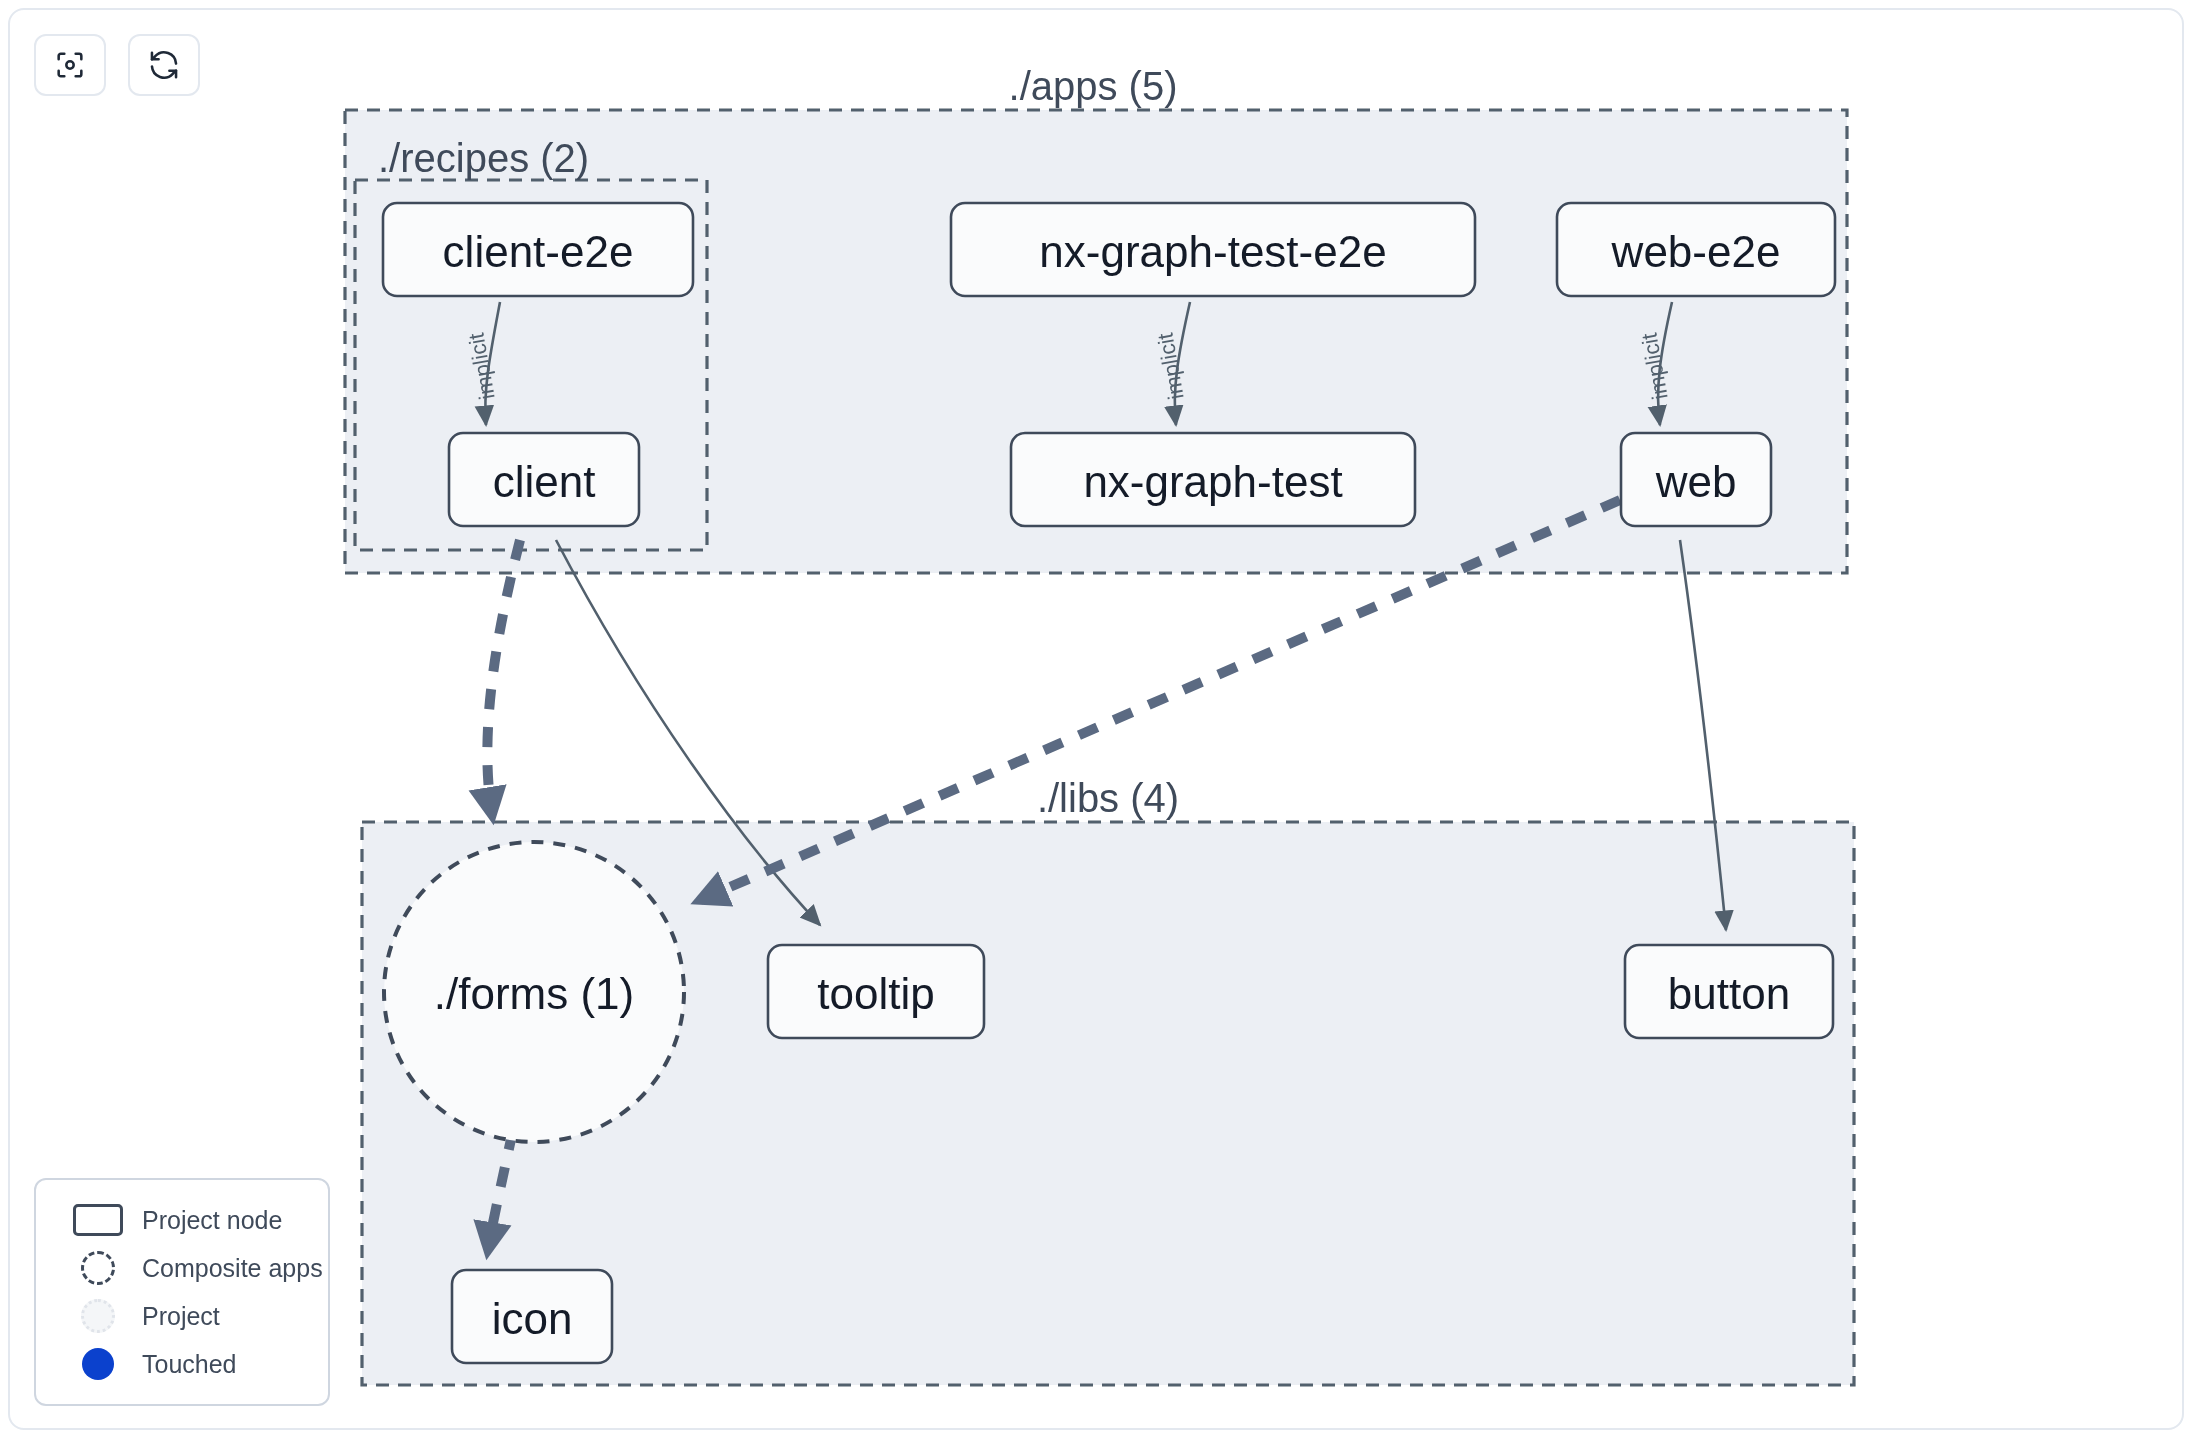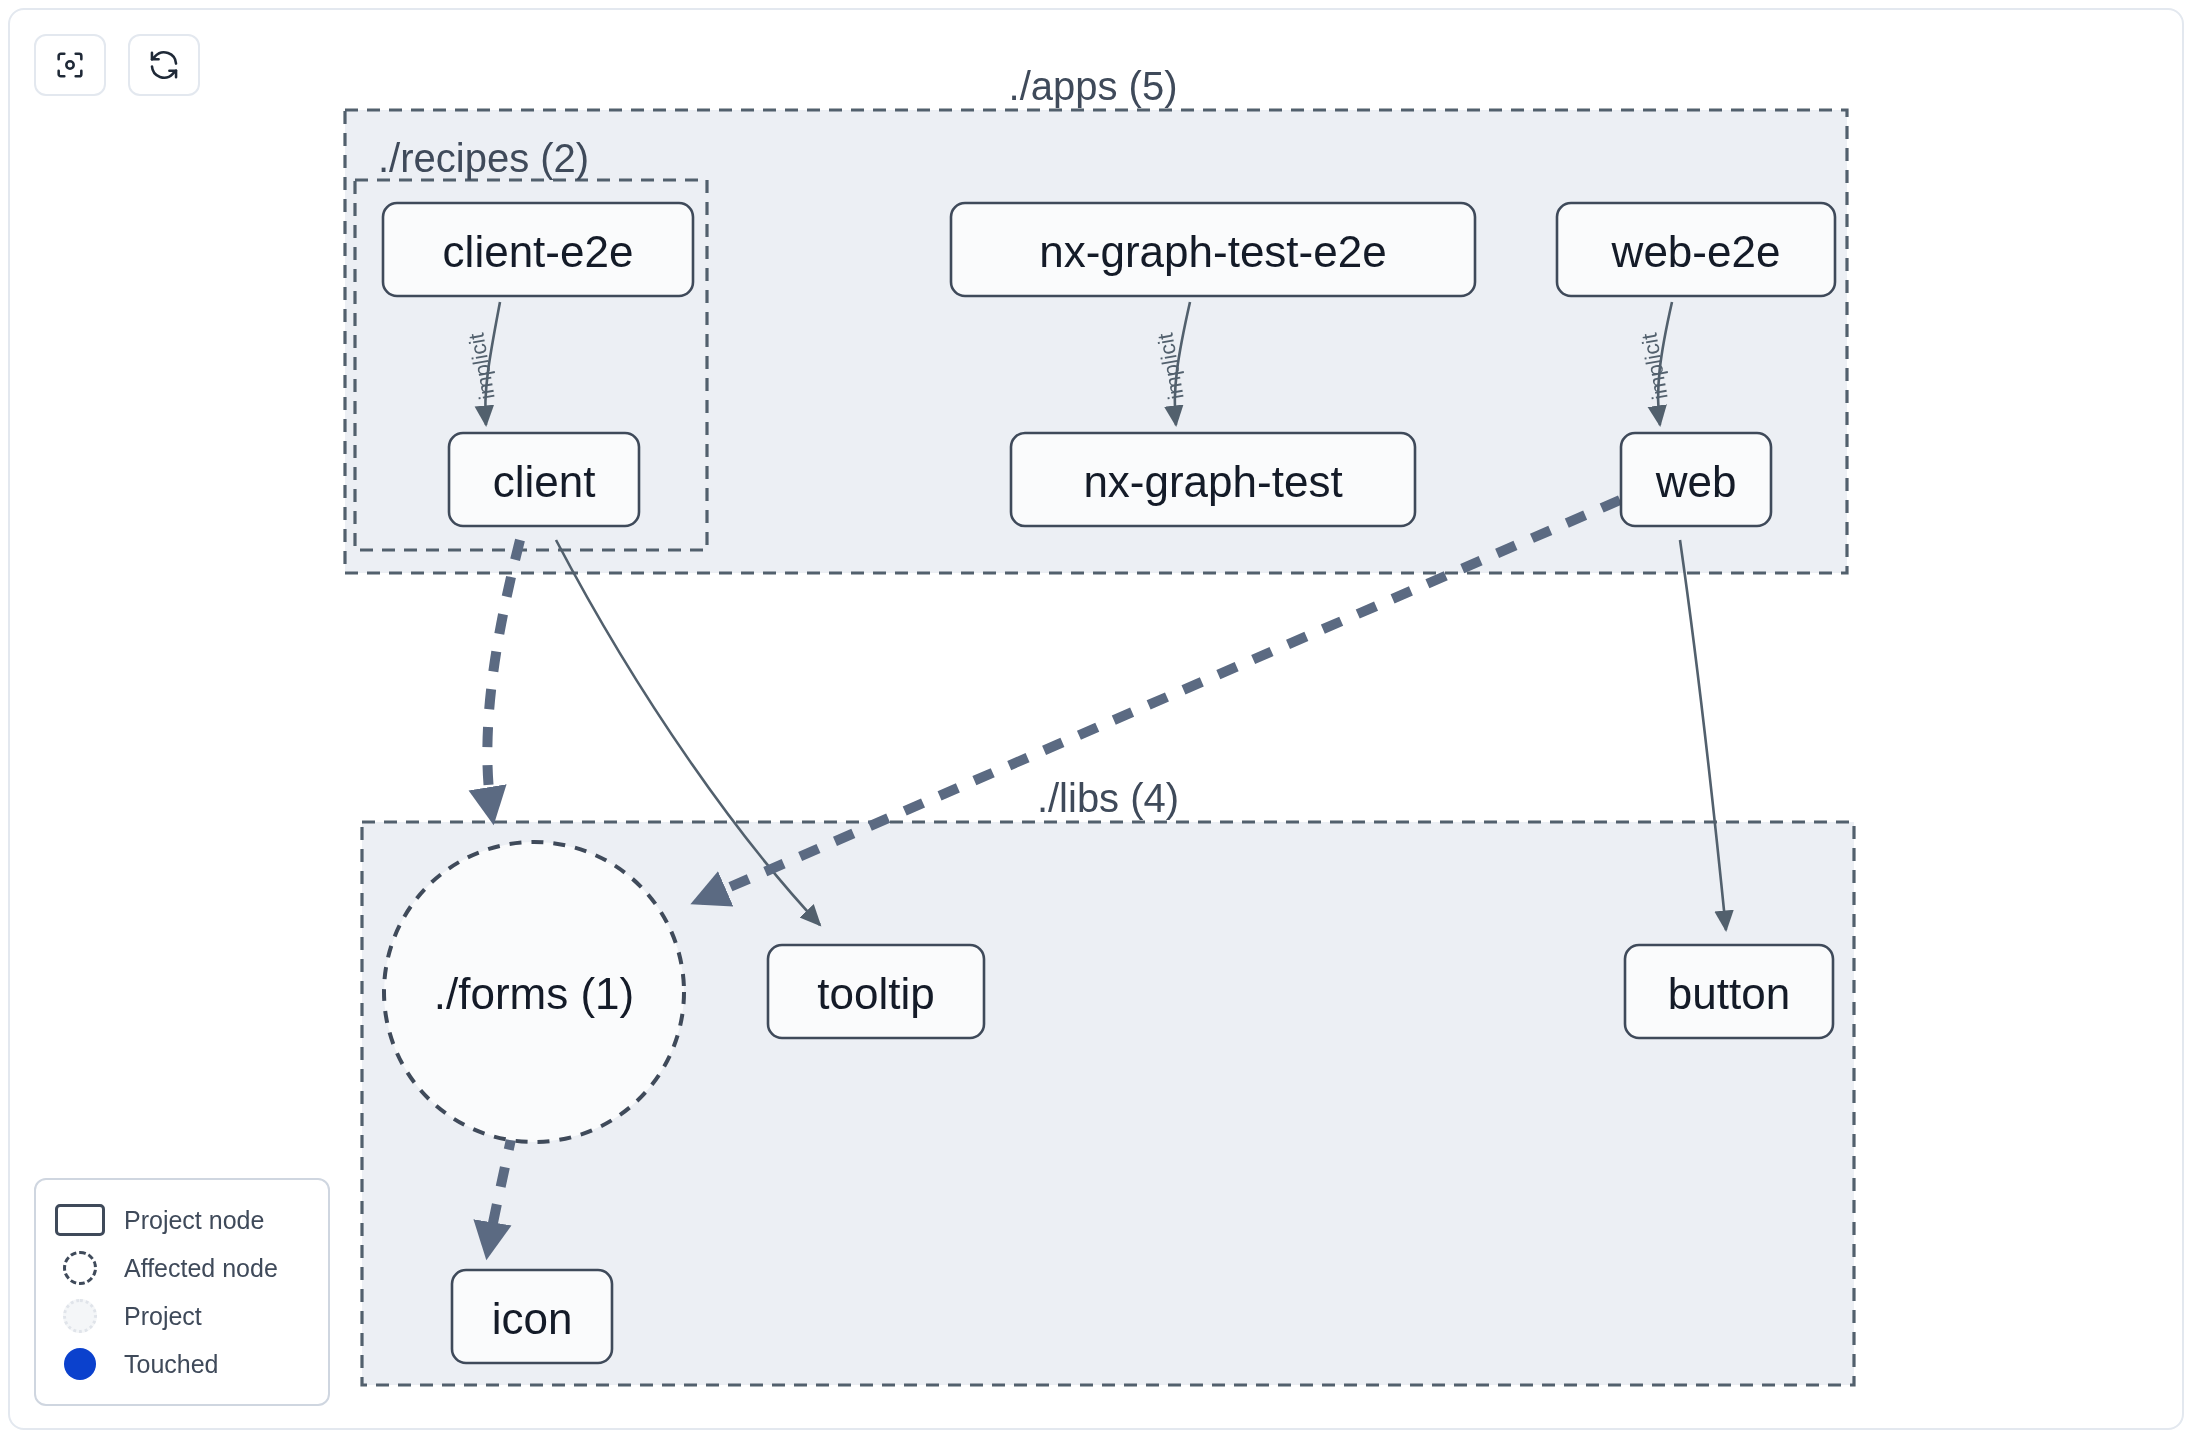--- a/index.html
+++ b/index.html
@@ -102,21 +102,21 @@
   }
   
   .legend {
     position: absolute;
     left: 34px;
     bottom: 40px;
     width: 296px;
     border: 2px solid #cfd6e0;
     border-radius: 12px;
     background: #ffffff;
-    padding: 16px 16px;
+    padding: 16px 34px;
     box-sizing: border-box;
     z-index: 40;
     margin-top: 28px;
   }
   .legend-row {
     display: flex;
     align-items: center;
     height: 48px;
     gap: 16px;
   }
@@ -307,21 +307,21 @@
     <div class="legend-row">
       <span class="legend-swatch">
         <span class="sw-rect"></span>
       </span>
       <span class="legend-text">Project node</span>
     </div>
     <div class="legend-row">
       <span class="legend-swatch">
         <span class="sw-composite"></span>
       </span>
-      <span class="legend-text">Affected node</span>
+      <span class="legend-text">Composite apps</span>
     </div>
     <div class="legend-row">
       <span class="legend-swatch">
         <span class="sw-affected"></span>
       </span>
       <span class="legend-text">Project</span>
     </div>
     <div class="legend-row">
       <span class="legend-swatch">
         <span class="sw-touched"></span>

